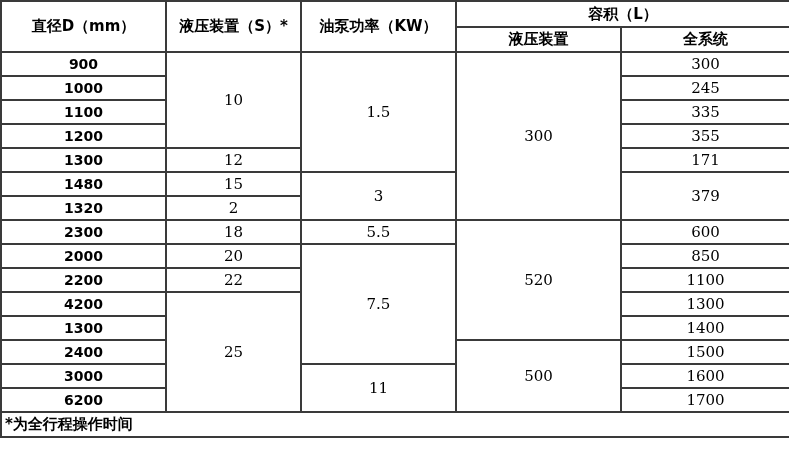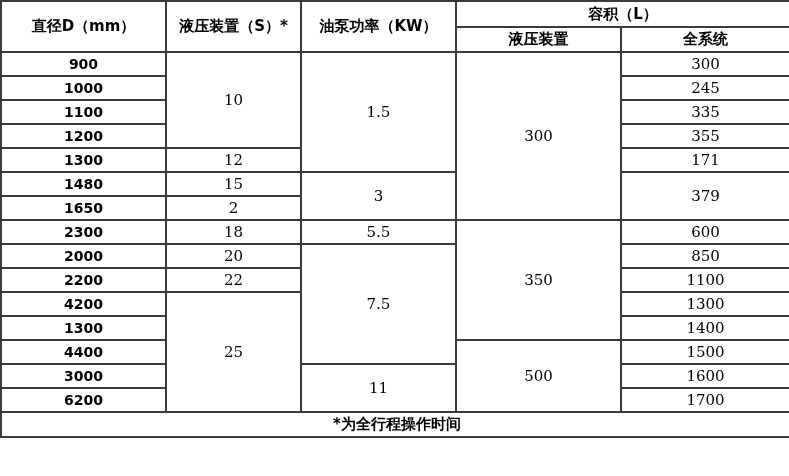--- a/index.html
+++ b/index.html
@@ -37,21 +37,21 @@
     font-weight: bold;
     font-size: 14px;
     margin-top: 16px;
   }
   td.num {
     font-family: "DejaVu Serif", "Liberation Serif", serif;
     font-weight: normal;
     font-size: 15px;
   }
   tfoot td.footnote {
-    text-align: center;
+    text-align: left;
     font-family: "DejaVu Sans", "Liberation Sans", sans-serif;
     font-weight: bold;
     font-size: 15px;
     padding-left: 3px;
   }
 </style>
 </head>
 <body>
 
 <table class="spec-table">
@@ -99,28 +99,28 @@
         <td class="num">12</td>
         <td class="num">171</td>
       </tr>
       <tr>
         <td class="diam">1480</td>
         <td class="num">15</td>
         <td rowspan="2" class="num">3</td>
         <td rowspan="2" class="num">379</td>
       </tr>
       <tr>
-        <td class="diam">1650</td>
+        <td class="diam">1320</td>
         <td class="num">2</td>
       </tr>
       <tr>
         <td class="diam">2300</td>
         <td class="num">18</td>
         <td class="num">5.5</td>
-        <td rowspan="5" class="num">350</td>
+        <td rowspan="5" class="num">520</td>
         <td class="num">600</td>
       </tr>
       <tr>
         <td class="diam">2000</td>
         <td class="num">20</td>
         <td rowspan="5" class="num">7.5</td>
         <td class="num">850</td>
       </tr>
       <tr>
         <td class="diam">2200</td>
@@ -130,21 +130,21 @@
       <tr>
         <td class="diam">4200</td>
         <td rowspan="5" class="num">25</td>
         <td class="num">1300</td>
       </tr>
       <tr>
         <td class="diam">1300</td>
         <td class="num">1400</td>
       </tr>
       <tr>
-        <td class="diam">4400</td>
+        <td class="diam">2400</td>
         <td rowspan="3" class="num">500</td>
         <td class="num">1500</td>
       </tr>
       <tr>
         <td class="diam">3000</td>
         <td rowspan="2" class="num">11</td>
         <td class="num">1600</td>
       </tr>
       <tr>
         <td class="diam">6200</td>

